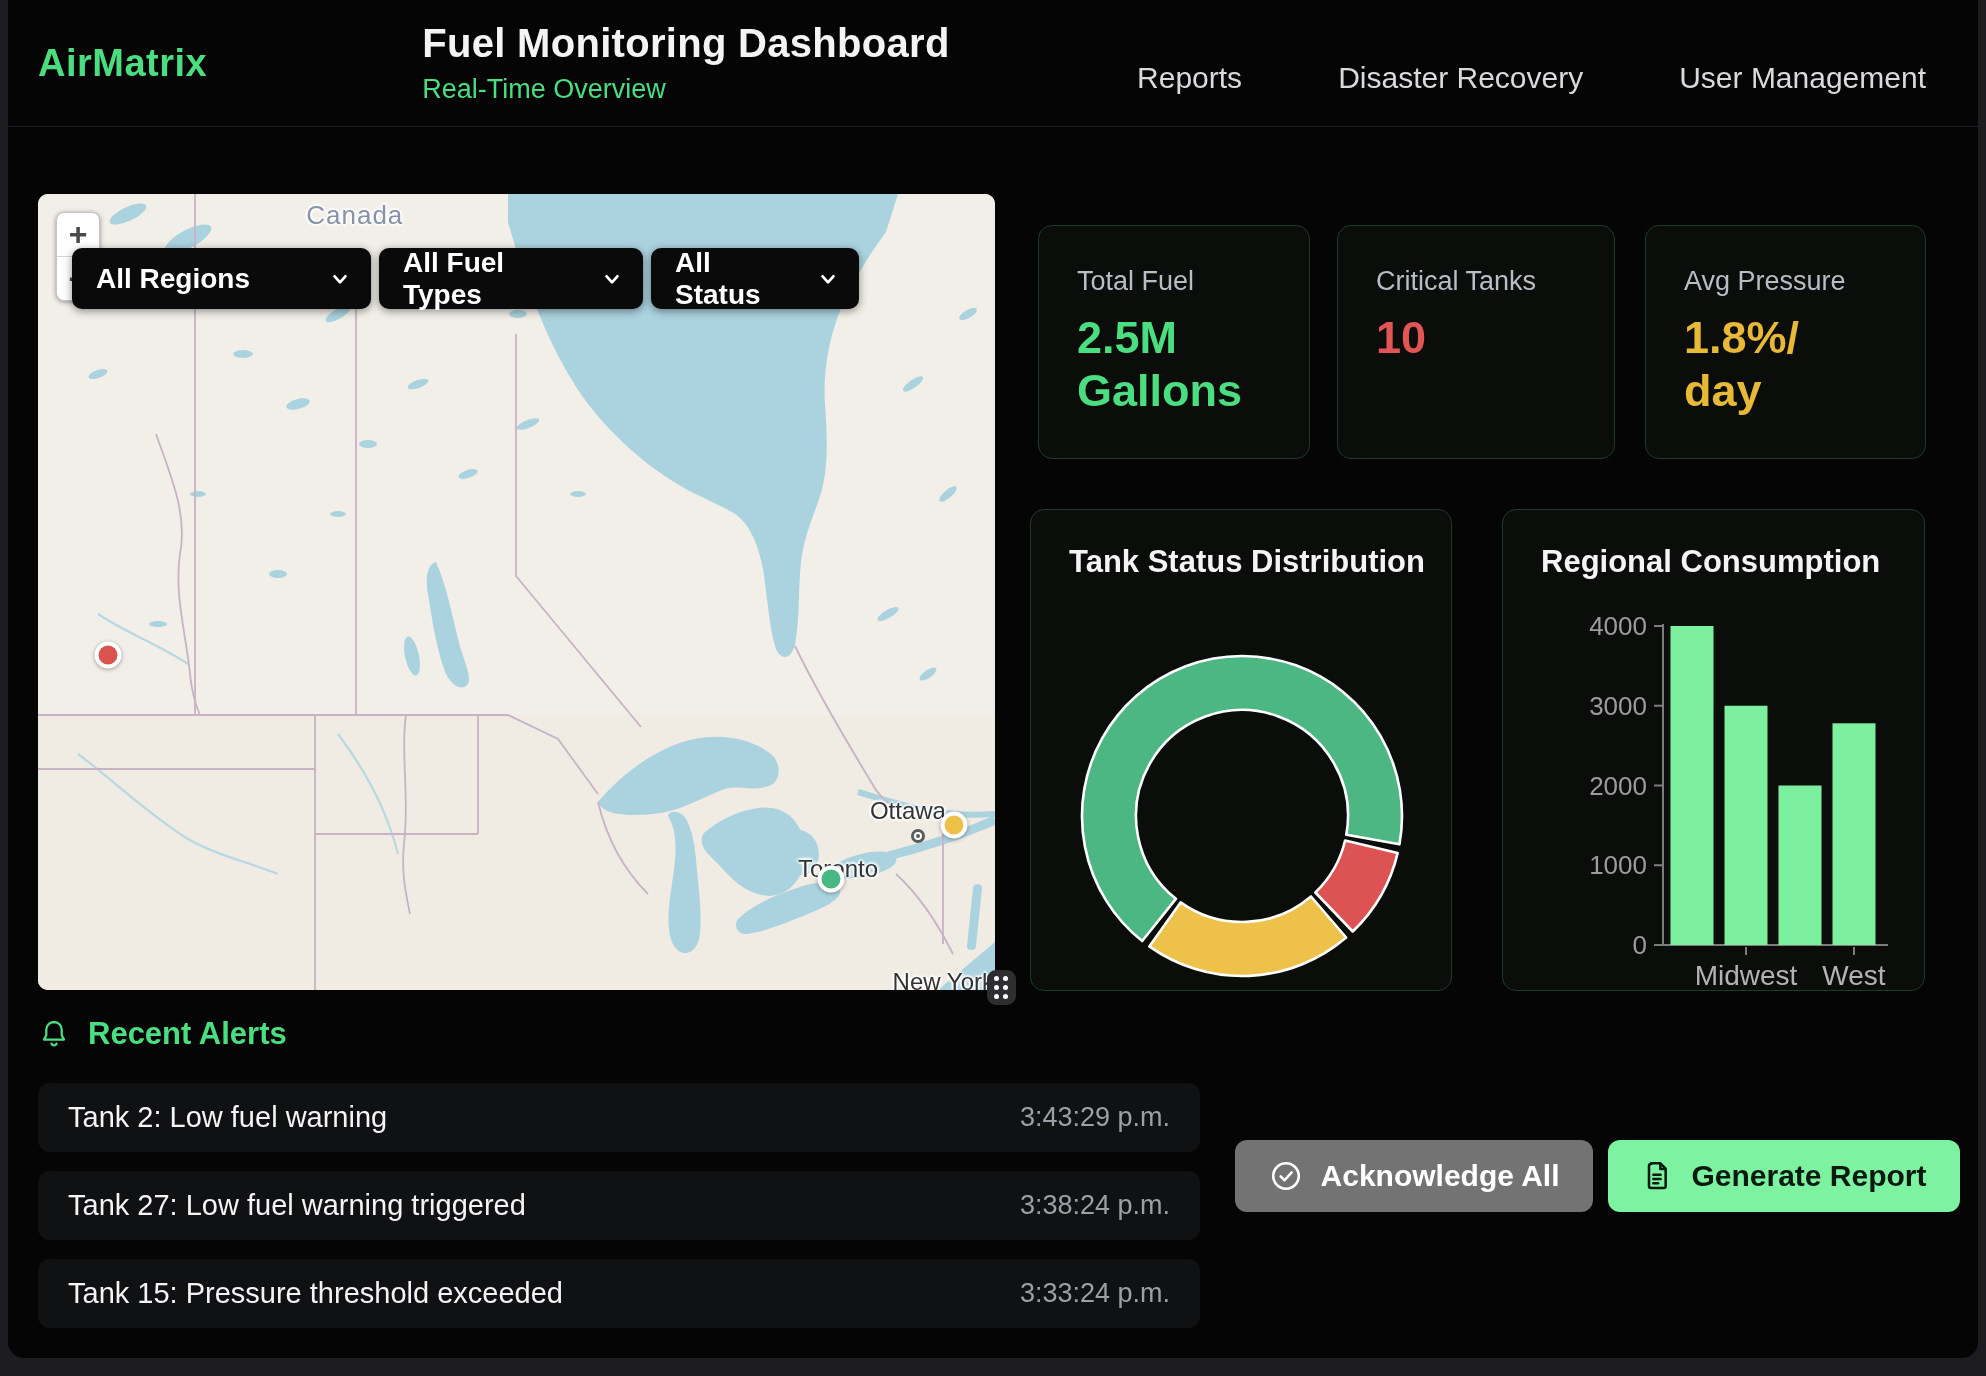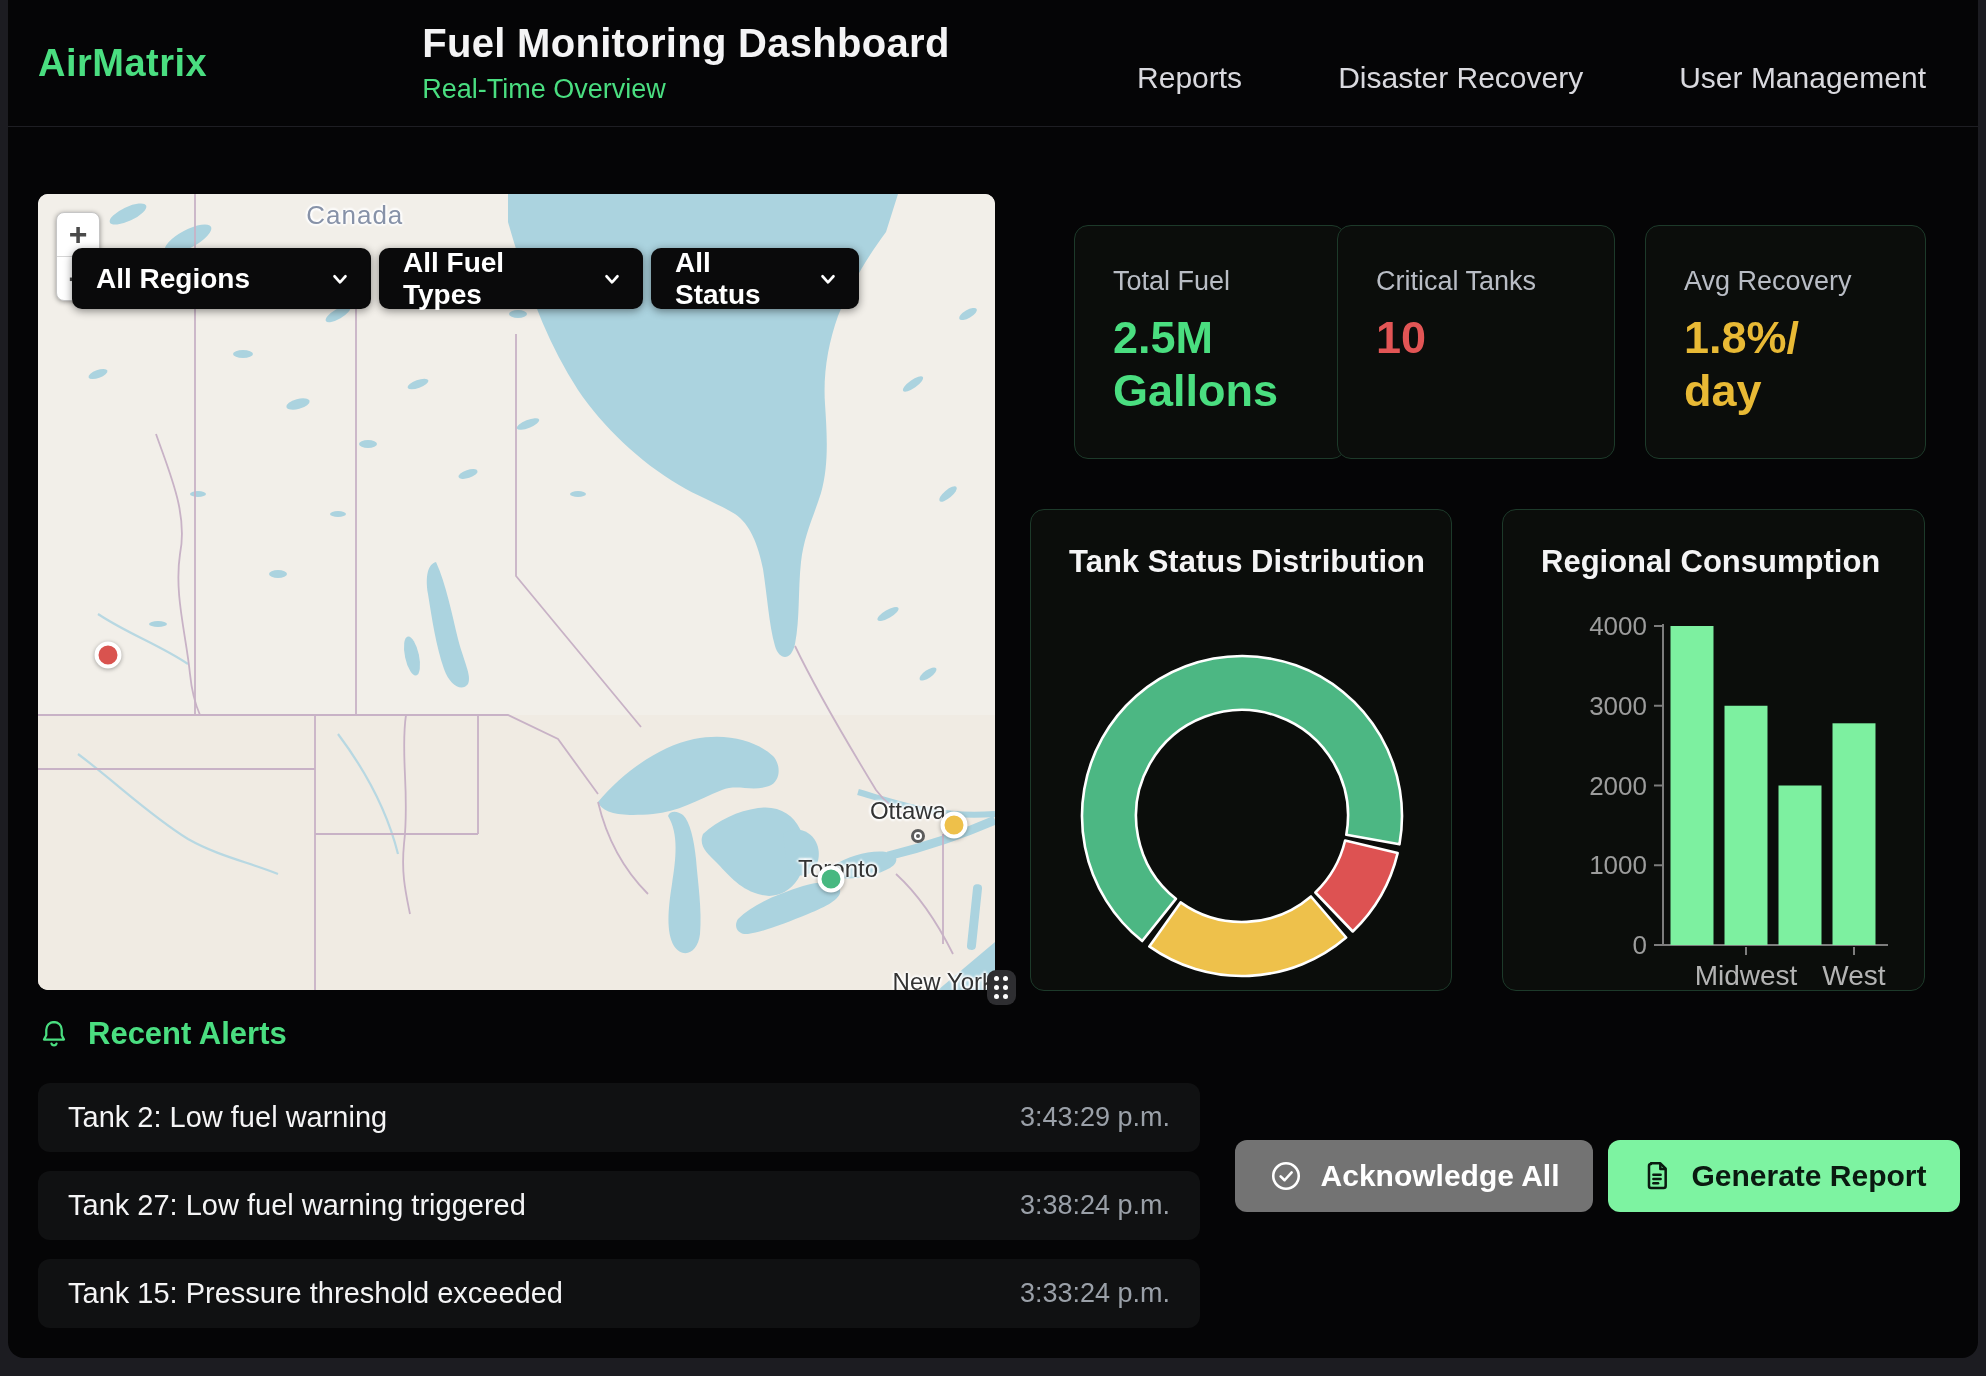--- a/index.html
+++ b/index.html
@@ -243,30 +243,30 @@
 
   <div class="grip">
     <i></i>
       <i></i>
       <i></i>
       <i></i>
       <i></i>
       <i></i>
   </div>
 
-  <div class="card stat-card" style="left:1066px;width:272px">
+  <div class="card stat-card" style="left:1030px;width:272px">
     <div class="stat-label">Total Fuel</div>
     <div class="stat-value" id="stat-val-0" style="color: rgb(74, 222, 128);">2.5M Gallons</div>
   </div>
   <div class="card stat-card" style="left:1329px;width:278px">
     <div class="stat-label">Critical Tanks</div>
     <div class="stat-value" id="stat-val-1" style="color: rgb(226, 85, 85);">10</div>
   </div>
   <div class="card stat-card" style="left:1637px;width:281px">
-    <div class="stat-label">Avg Recovery</div>
+    <div class="stat-label">Avg Pressure</div>
     <div class="stat-value" id="stat-val-2" style="color: rgb(232, 185, 53);">1.8%/ day</div>
   </div>
 
   <div class="card chart-card" style="left:1022px;width:422px">
     <div class="chart-title">Tank Status Distribution</div>
     <svg id="donut-chart" width="422" height="440" viewBox="0 0 422 440" style="position:absolute;left:0;top:42px">
         <path d="M111.17926452649824,389.04327558701107 A160,160 0 1 1 368.47129727507877,292.33355845113323 L315.32473444473965,282.77098247387573 A106,106 0 1 0 144.86876274880507,346.8411700763948 Z" fill="#4cb783" stroke="#ffffff" stroke-width="2.6" stroke-linejoin="round"></path>
         <path d="M366.64414051350343,301.07966455906535 A160,160 0 0 1 321.74290781926516,379.48163649573786 L284.36717643026316,340.50658417842635 A106,106 0 0 0 314.114243090196,288.5652777703808 Z" fill="#dd5252" stroke="#ffffff" stroke-width="2.6" stroke-linejoin="round"></path>
         <path d="M315.1238747625361,385.483409173581 A160,160 0 0 1 118.31501242517157,394.4204473165688 L149.59619573167618,350.40354634722684 A106,106 0 0 0 279.9820670301802,344.4827585774974 Z" fill="#eec14b" stroke="#ffffff" stroke-width="2.6" stroke-linejoin="round"></path>
       </svg>

